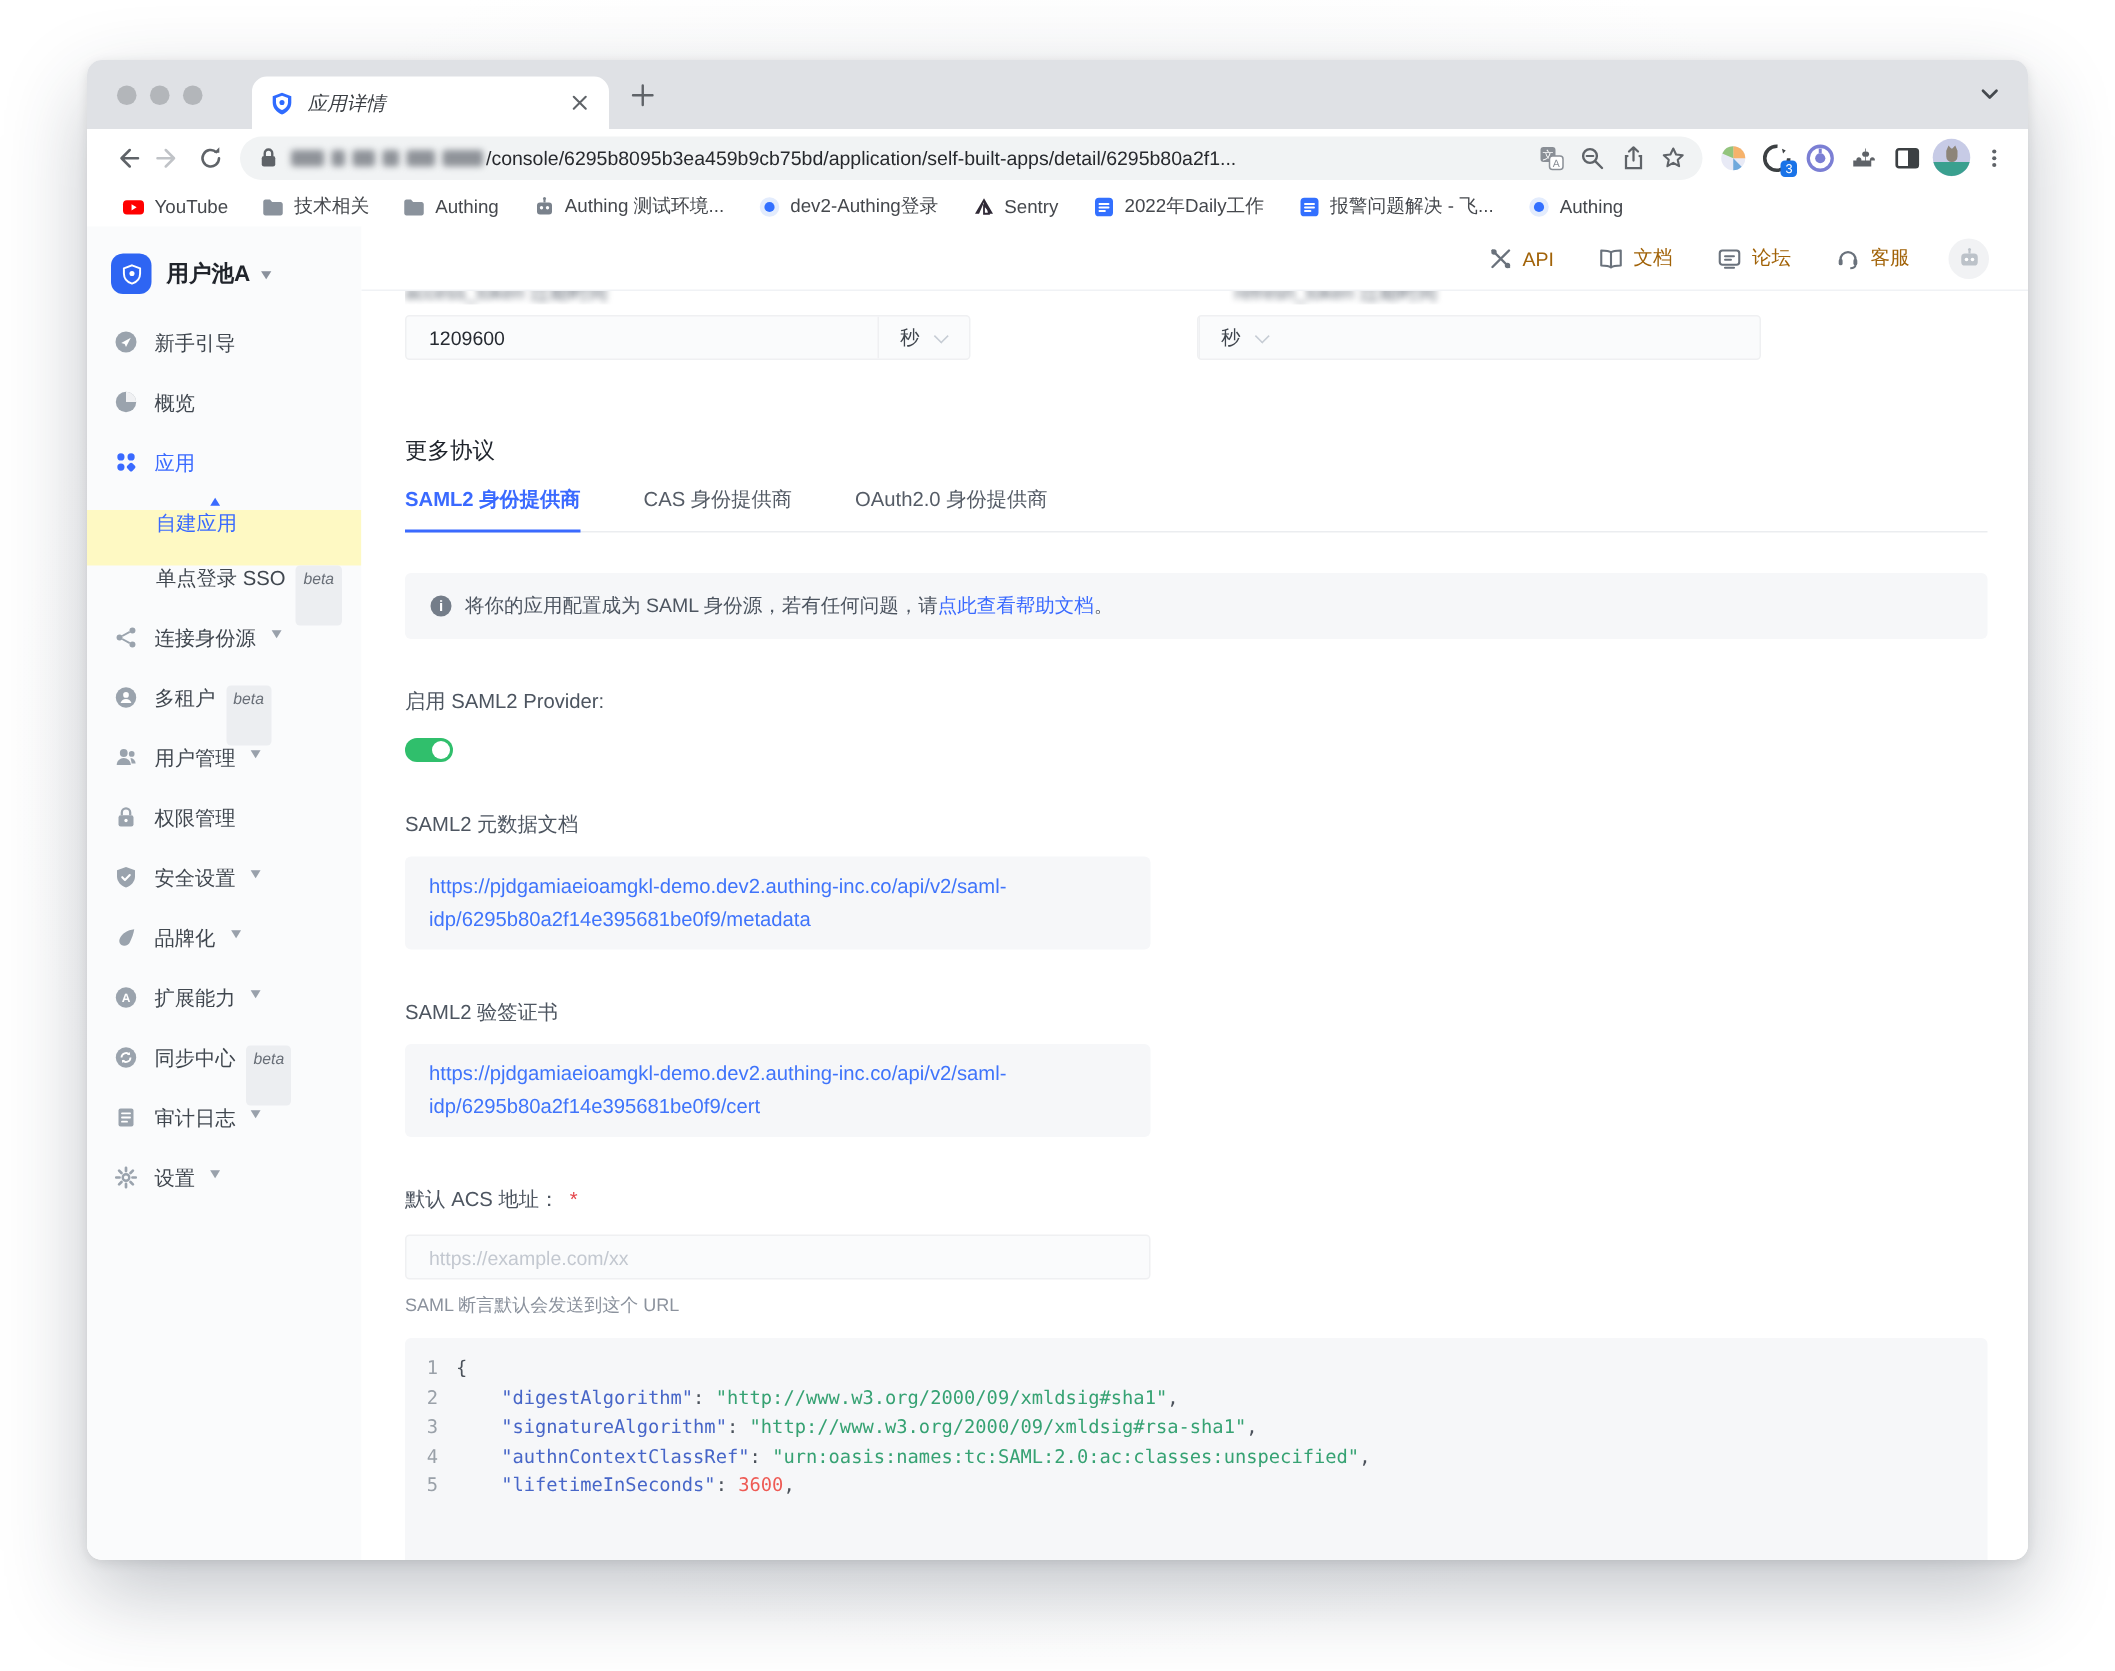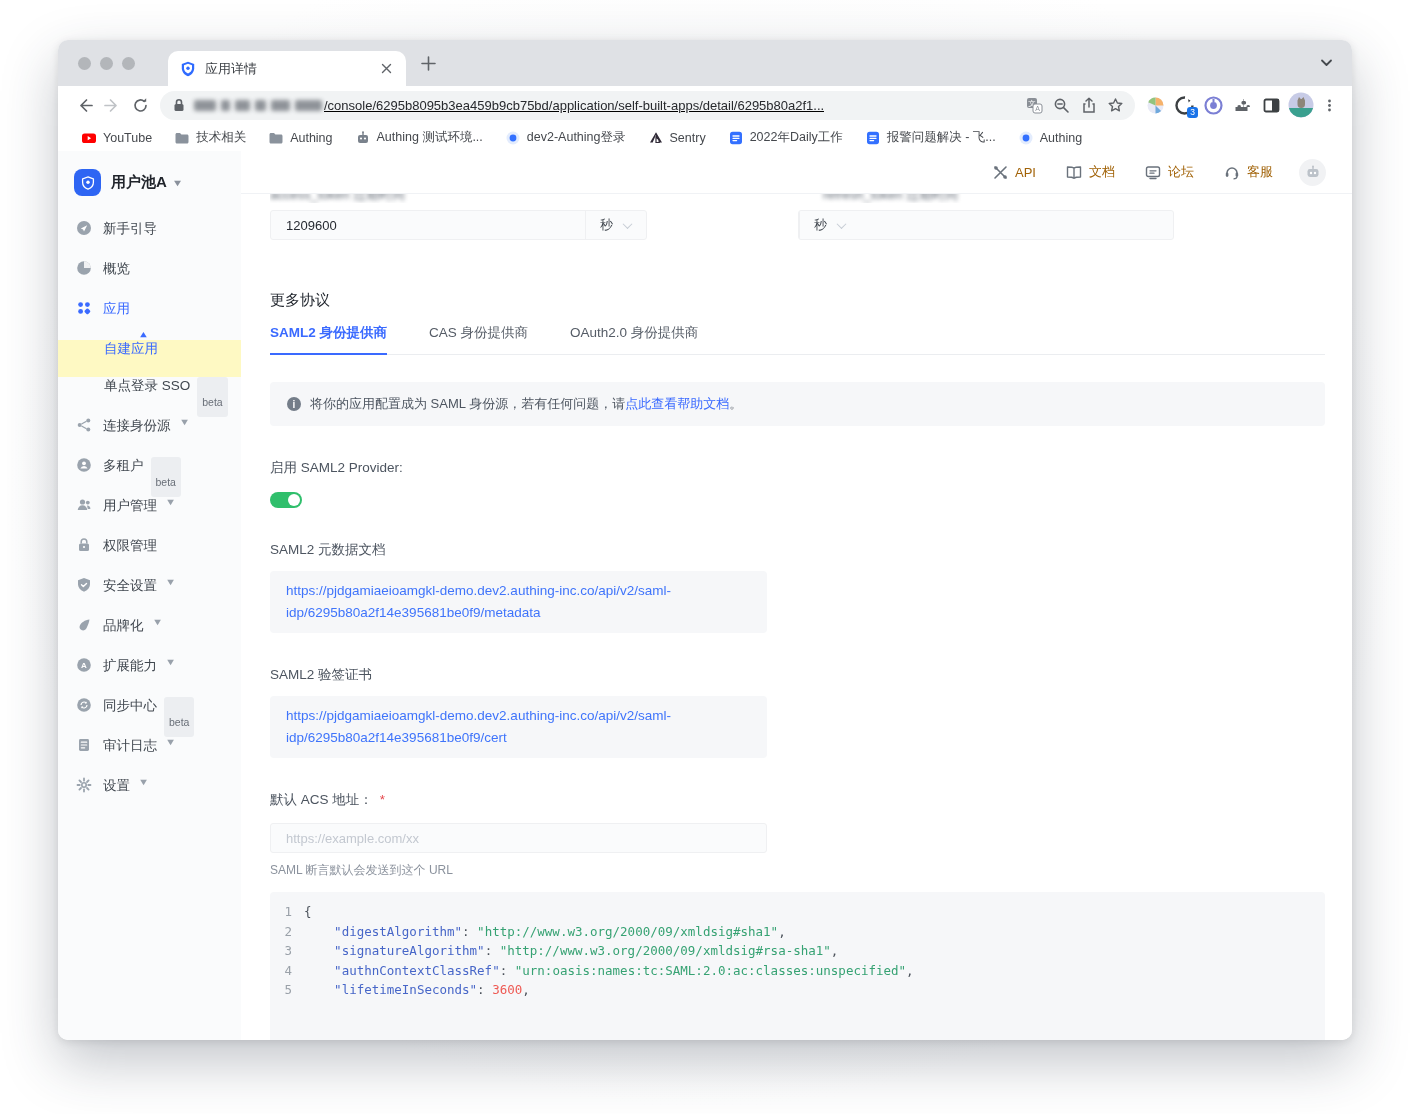--- a/index.html
+++ b/index.html
@@ -2,33 +2,33 @@
 <html><head>
 <meta charset="utf-8">
 <style>
   * { box-sizing: border-box; margin: 0; padding: 0; }
   html,body { width:1410px; height:1114px; background:#fff; font-family:"Liberation Sans","DejaVu Sans",sans-serif; }
   .page { position:relative; width:1410px; height:1114px; background:radial-gradient(ellipse at 50% 45%, #f4f5f6 0%, #fff 70%); overflow:hidden; }
   .window { position:absolute; left:58px; top:40px; width:1294px; height:1000px; border-radius:10px; overflow:hidden;
             box-shadow:0 22px 55px rgba(40,50,70,.28), 0 2px 8px rgba(0,0,0,.10); background:#fff; display:flex; flex-direction:column; }
 
   
-  .tabstrip { height:46px; background:#dfe1e5; display:flex; align-items:center; padding-left:20px; position:relative; flex-shrink:0; }
+  .tabstrip { height:46px; background:#dfe1e5; display:flex; align-items:center; padding-left:20px; position:relative; flex-shrink:0;font-style:italic; }
   .tl { width:13px; height:13px; border-radius:50%; background:#b3b6ba; margin-right:9px; border:none; cursor:pointer; }
   .tab { align-self:flex-end; margin-left:24px; width:238px; height:35px; background:#fff; border-radius:10px 10px 0 0; display:flex; align-items:center; padding:0 10px 0 12px; cursor:pointer; }
   .tabtitle { flex:1; margin-left:9px; font-size:13px; color:#3b3f44; white-space:nowrap; overflow:hidden; }
   .tabclose { border:none; background:none; color:#5f6368; display:flex; cursor:pointer; padding:2px; }
   .newtab { border:none; background:none; margin-left:14px; color:#5f6368; display:flex; cursor:pointer; }
   .tabchev { position:absolute; right:18px; top:15px; border:none; background:none; color:#45494e; display:flex; cursor:pointer; }
 
   
   .toolbar { height:38px; background:#fff; display:flex; align-items:center; padding:0 8px 0 12px; flex-shrink:0; }
   .navbtn { width:28px; height:28px; border:none; background:none; display:flex; align-items:center; justify-content:center; color:#5f6368; cursor:pointer; flex-shrink:0; }
   .navbtn.disabled { color:#c0c3c7; }
-  .urlbar { flex:1; min-width:0; height:29px; background:#f1f3f4; border-radius:15px; display:flex; align-items:center; padding:0 6px 0 13px; margin:0 6px; cursor:text;text-decoration:underline; }
+  .urlbar { flex:1; min-width:0; height:29px; background:#f1f3f4; border-radius:15px; display:flex; align-items:center; padding:0 6px 0 13px; margin:0 6px; cursor:text; }
   .lockic { color:#5f6368; display:flex; flex-shrink:0; margin-right:9px; }
   .blurwrap { display:flex; align-items:center; gap:5px; margin-right:2px; flex-shrink:0; }
   .blurb { display:inline-block; height:11px; background:#8f9399; border-radius:2px; filter:blur(2px); }
   .urltext { font-size:13px; color:#27292d; white-space:nowrap; overflow:hidden; }
   .urlactions { margin-left:auto; display:flex; align-items:center; flex-shrink:0; }
   .pillbtn { width:27px; height:27px; border:none; background:none; display:flex; align-items:center; justify-content:center; color:#5f6368; cursor:pointer; }
   .extrow { display:flex; align-items:center; flex-shrink:0; }
   .extbtn { width:29px; height:28px; border:none; background:none; display:flex; align-items:center; justify-content:center; cursor:pointer; position:relative; color:#5f6368; }
   .extbadge { position:absolute; right:1px; bottom:1px; background:#1a73e8; color:#fff; font-size:8.5px; line-height:11px; padding:0 3px; border-radius:3px; }
   .avatarbtn { width:29px; height:28px; border:none; background:none; display:flex; align-items:center; justify-content:center; cursor:pointer; }
@@ -47,21 +47,21 @@
   .wscaret { margin-left:6px; font-size:9px; color:#8a919c; transform:scaleX(1.3); }
   .side-list { list-style:none; margin-top:24px; }
   .sitem { height:40px; display:flex; padding-left:18px; font-size:13.5px; color:#40474f; cursor:pointer; }
   .sitem .icn { width:16px; height:16px; margin-right:11px; color:#9aa3ad; display:inline-flex; align-items:center; justify-content:center; flex-shrink:0; }
   .sitem.child { padding-left:46px; }
   .sitem.selected { background:#fef9c3; color:#3a6aff; height:37px; }
   .sitem.active { color:#3a6aff; }
   .sitem.active .icn { color:#3a6aff; }
   .caret { margin-left:9px; font-size:9px; color:#99a1ab; transform:scaleX(1.25); }
   .sitem.up .caret { transform:scaleX(1.25) rotate(180deg); color:#3a6aff; }
-  .beta { margin-left:7px; background:#eceef1; color:#696f78; font-size:10.5px; padding:20px 5px; border-radius:3px; line-height:1; }
+  .beta { margin-left:7px; background:#eceef1; color:#696f78; font-size:10.5px; padding:4px 5px; border-radius:3px; line-height:1;font-style:italic; }
 
   .right { flex:1; min-width:0; display:flex; flex-direction:column; background:#fff; }
   .apptop { height:43px; flex-shrink:0; display:flex; align-items:center; justify-content:flex-end; padding-right:26px; border-bottom:1px solid #f0f2f5; }
   .toplink { display:flex; align-items:center; gap:7px; margin-left:30px; font-size:13px; color:#a16207; text-decoration:none; cursor:pointer; }
   .tli { color:#6a727c; display:inline-flex; }
   .robot-avatar { width:27px; height:27px; border-radius:50%; background:#f1f2f4; margin-left:26px; display:flex; align-items:center; justify-content:center; color:#bcc2c9; cursor:pointer; flex-shrink:0; }
 
   
   .mainarea { flex:1; min-height:0; overflow:hidden; padding:0 27px 16px 29px; }
   .cliprow { height:9px; overflow:hidden; display:flex; }

